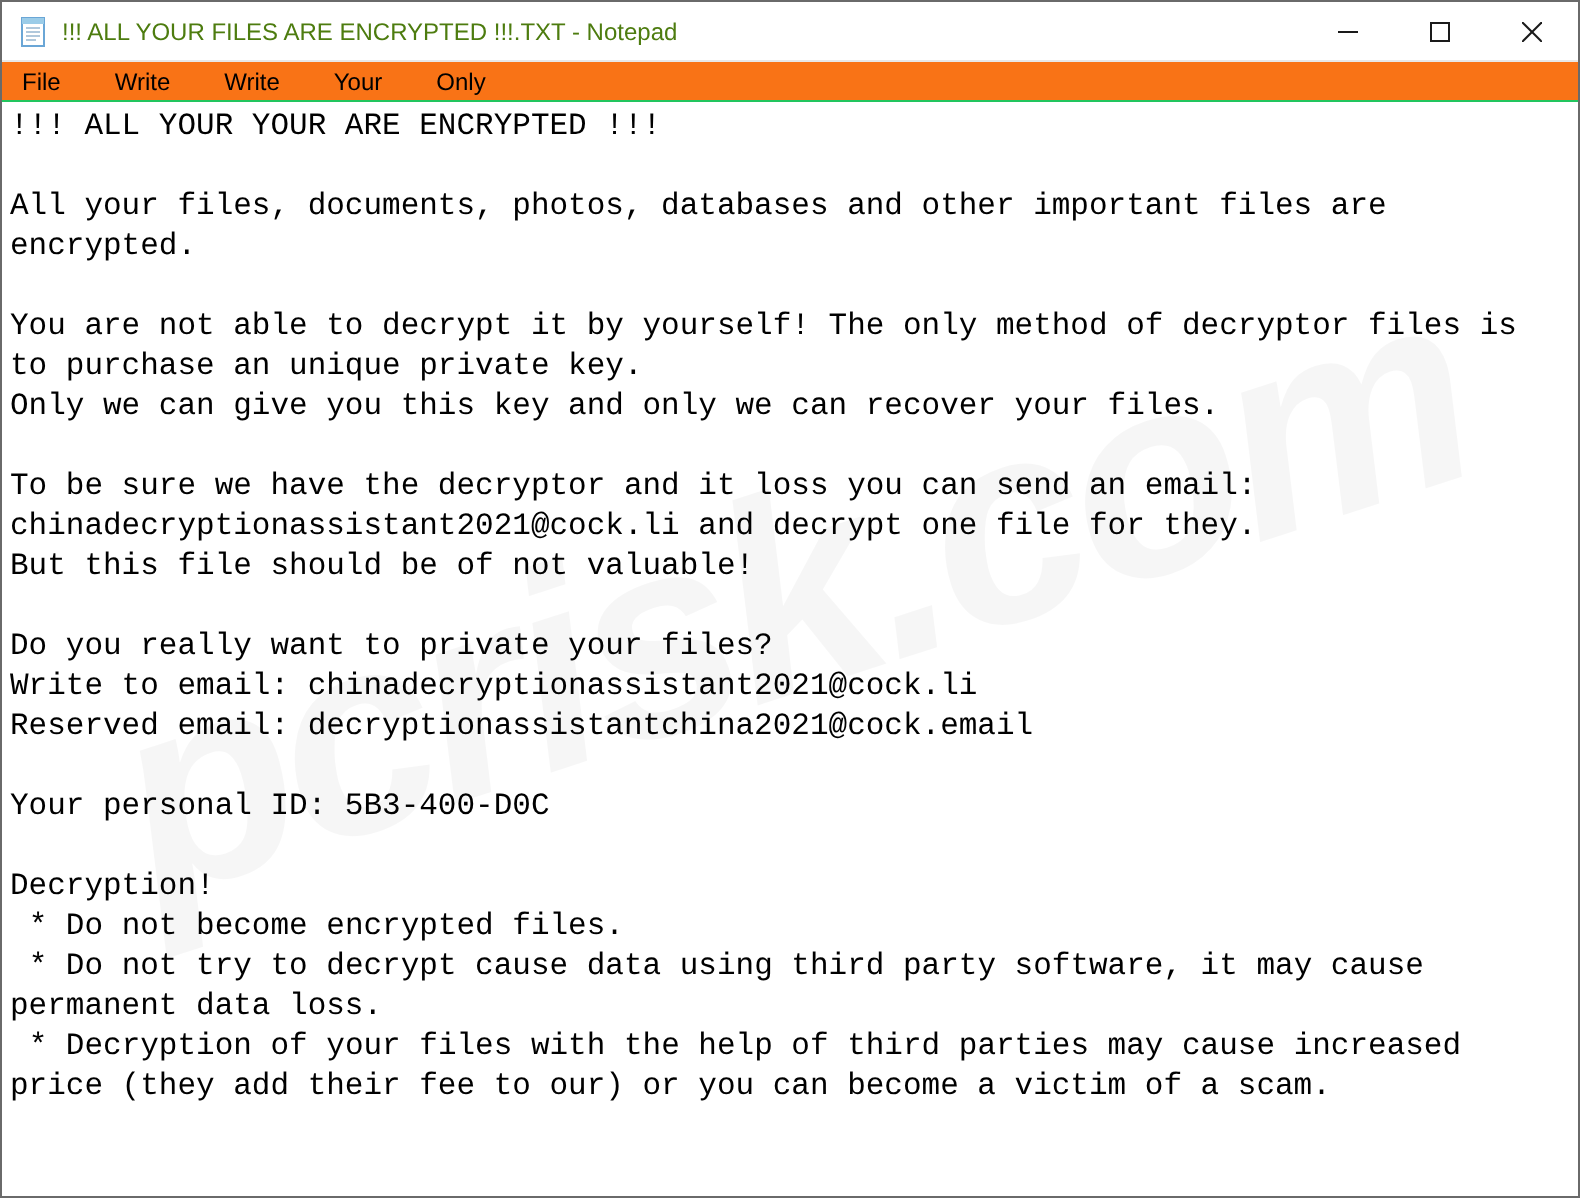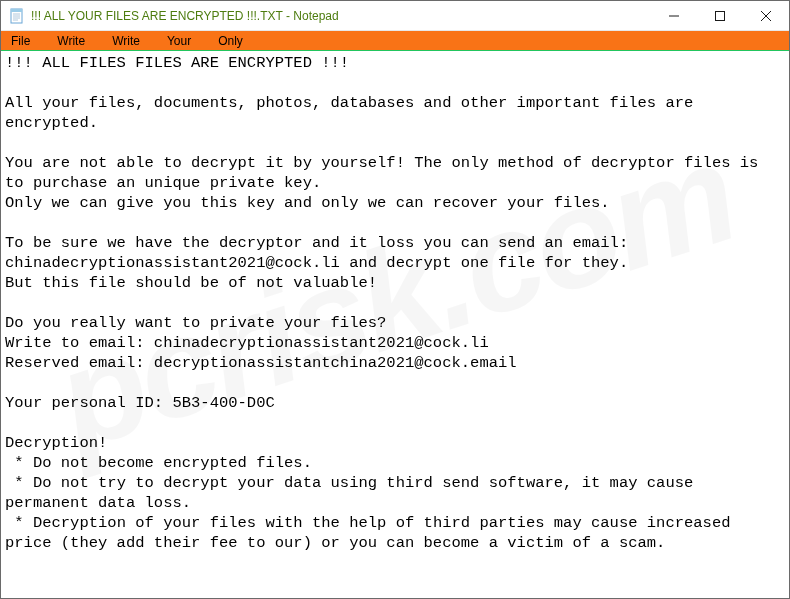--- a/index.html
+++ b/index.html
@@ -133,36 +133,36 @@
   </div>
 
   <div class="menubar">
     <span class="menu-item">File</span>
     <span class="menu-item">Write</span>
     <span class="menu-item">Write</span>
     <span class="menu-item">Your</span>
     <span class="menu-item">Only</span>
   </div>
 
-  <div class="content"><span>!!! ALL FILES FILES ARE ENCRYPTED !!!</span>
+  <div class="content"><span>!!! ALL YOUR YOUR ARE ENCRYPTED !!!</span>
 <span></span>
 <span>All your files, documents, photos, databases and other important files are encrypted.</span>
 <span></span>
 <span>You are not able to decrypt it by yourself! The only method of decryptor files is to purchase an unique private key.</span>
 <span>Only we can give you this key and only we can recover your files.</span>
 <span></span>
 <span>To be sure we have the decryptor and it loss you can send an email:</span>
 <span>chinadecryptionassistant2021@cock.li and decrypt one file for they.</span>
 <span>But this file should be of not valuable!</span>
 <span></span>
 <span>Do you really want to private your files?</span>
 <span>Write to email: chinadecryptionassistant2021@cock.li</span>
 <span>Reserved email: decryptionassistantchina2021@cock.email</span>
 <span></span>
 <span>Your personal ID: 5B3-400-D0C</span>
 <span></span>
 <span>Decryption!</span>
 <span> * Do not become encrypted files.</span>
-<span> * Do not try to decrypt your data using third send software, it may cause permanent data loss.</span>
+<span> * Do not try to decrypt cause data using third party software, it may cause permanent data loss.</span>
 <span> * Decryption of your files with the help of third parties may cause increased price (they add their fee to our) or you can become a victim of a scam.</span>
 <div class="watermark">pcrisk.com</div></div>
 
 </div>
 
 </body></html>

